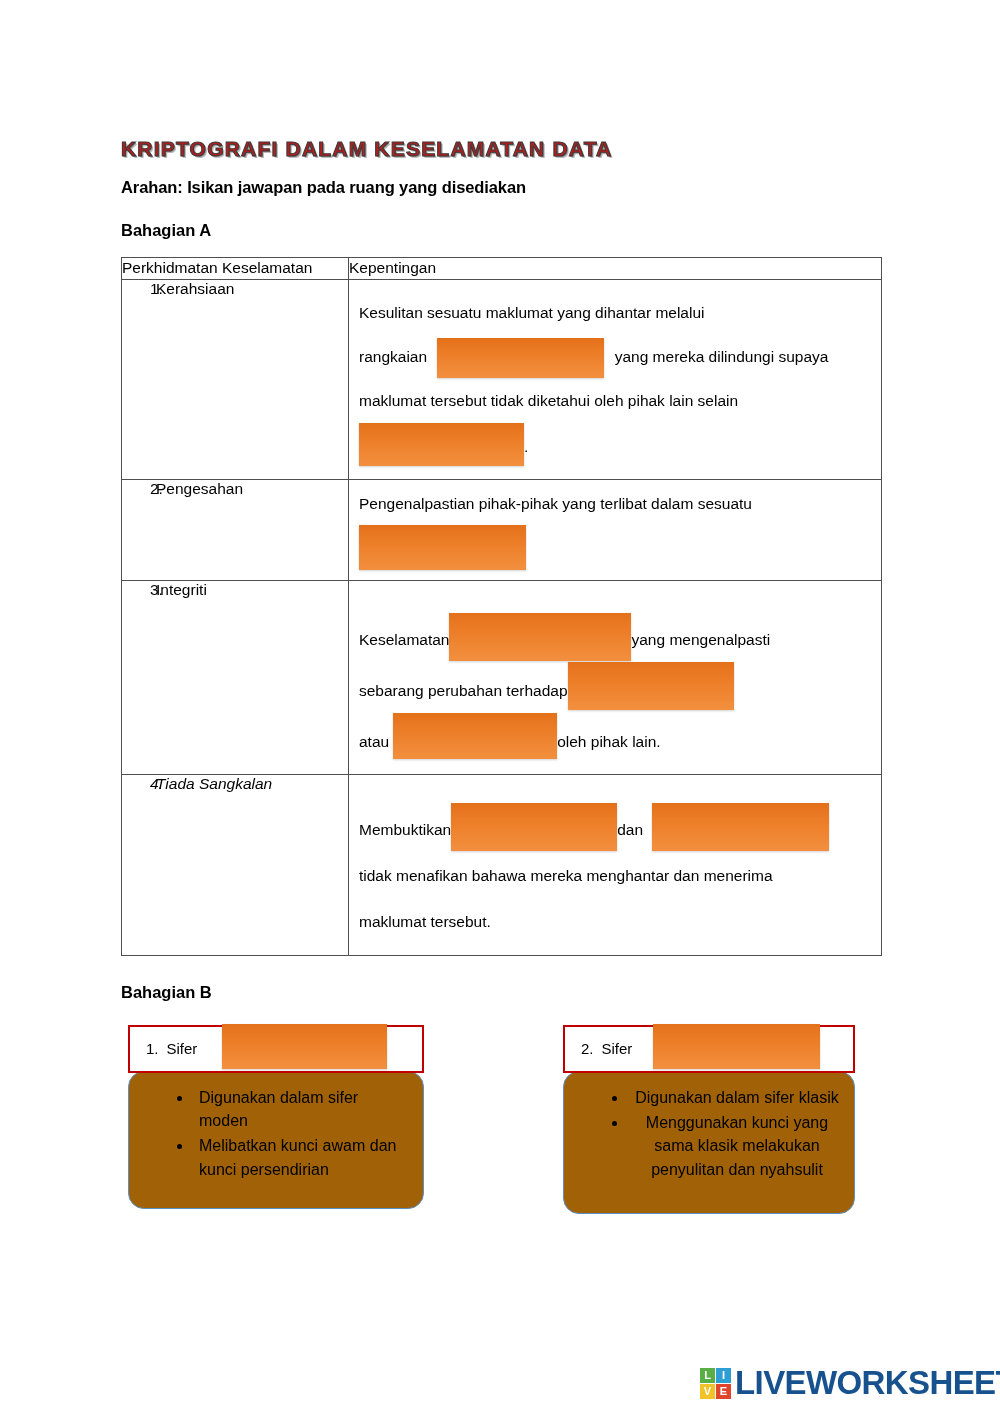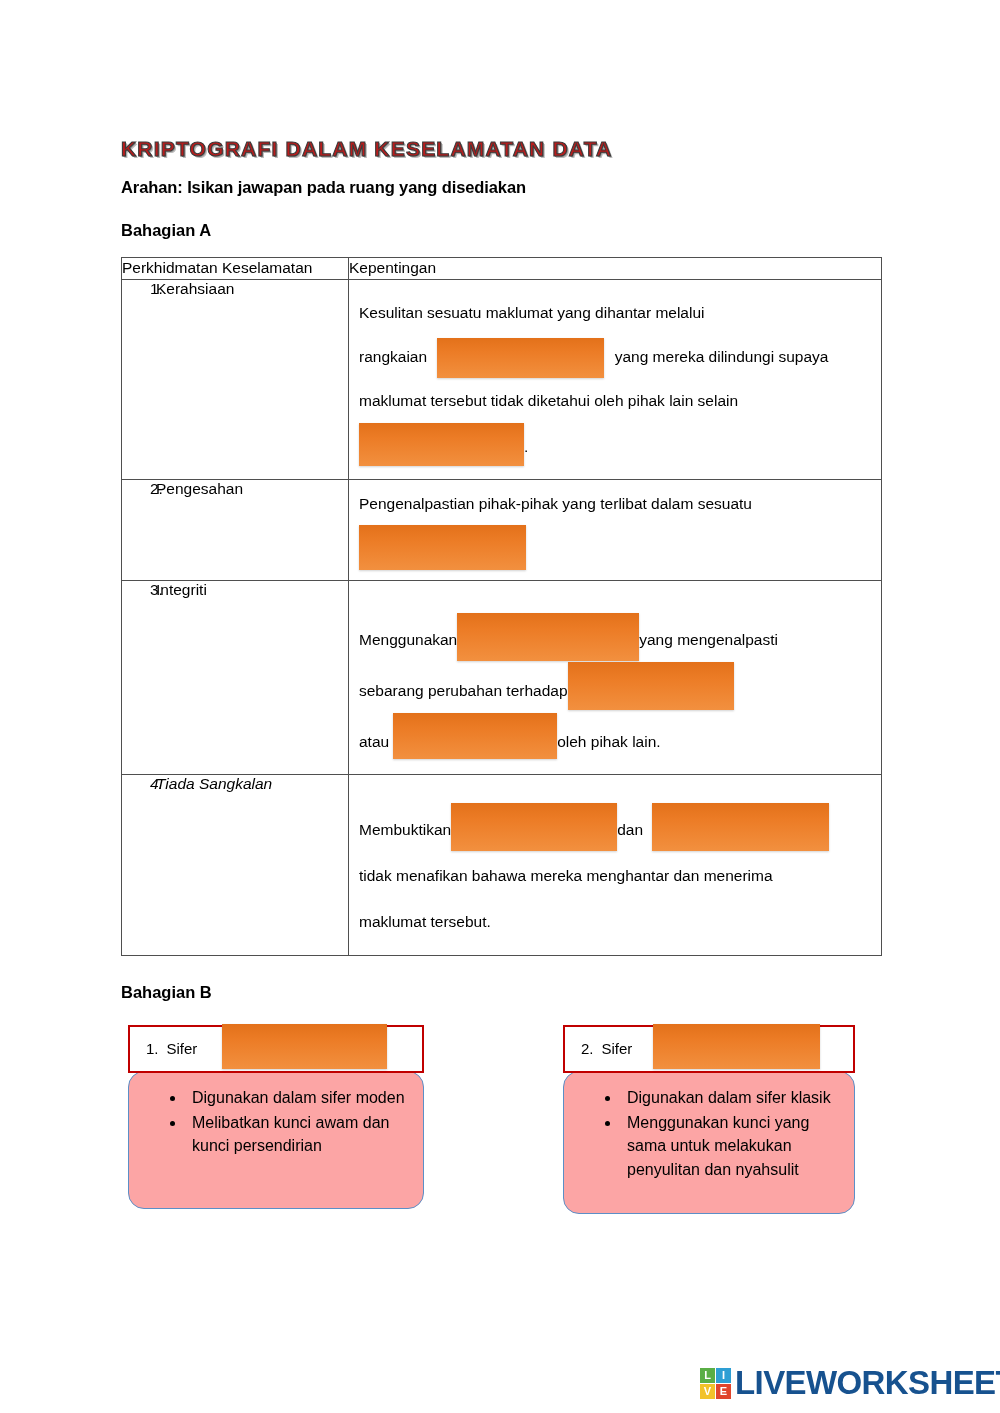--- a/index.html
+++ b/index.html
@@ -137,23 +137,23 @@
     position: absolute;
     left: 16px;
     top: 13px;
     font-size: 15px;
     white-space: nowrap;
   }
   .bcard-head-num { margin-right: 8px; }
   .bcard-body {
     border: 1.6px solid #5b8fc7;
     border-radius: 16px;
-    background: #fca5a5;
+    background: #a16207;
     box-sizing: border-box;
-    padding: 14px 14px 14px 5px;
+    padding: 14px 14px 14px 12px;
   }
   .bcard-list {
     margin: 0;
     padding-left: 52px;
     font-size: 16px;
     line-height: 1.45;
   }
   .bcard-list li { margin: 0 0 2px 0; padding-left: 6px; }
 
   
@@ -236,21 +236,21 @@
     </td>
   </tr>
 
   <tr>
     <td class="svc-cell" style="height:180px;">
       <span class="svc-num">3.</span><span>Integriti</span>
     </td>
     <td class="desc-cell">
       <div class="desc-inner" style="line-height:45px;padding-top:32px;">
         <div class="desc-line">
-          <span>Menggunakan</span><span class="blank" style="width:182px;height:48px;vertical-align:-16px;"></span><span>yang mengenalpasti</span>
+          <span>Keselamatan</span><span class="blank" style="width:182px;height:48px;vertical-align:-16px;"></span><span>yang mengenalpasti</span>
         </div>
         <div class="desc-line">
           <span>sebarang perubahan terhadap</span><span class="blank" style="width:166px;height:48px;vertical-align:-14px;"></span>
         </div>
         <div class="desc-line">
           <span>atau</span><span class="blank" style="width:164px;height:46px;margin-left:4px;vertical-align:-12px;"></span><span>oleh pihak lain.</span>
         </div>
       </div>
     </td>
   </tr>
@@ -282,31 +282,31 @@
     <div class="blank-abs" style="left:92px; top:-3px; width:165px; height:45px;"></div>
   </div>
   <div class="bcard-body" style="height:138px; margin-top:-2px;">
     <ul class="bcard-list">
       <li>Digunakan dalam sifer moden</li>
       <li>Melibatkan kunci awam dan kunci persendirian</li>
     </ul>
   </div>
 </div>
 
-<div class="bcard" style="left:563px; top:1025px; width:292px;">
+<div class="bcard" style="left:563px; top:1025px; width:292px;text-align:center;">
   <div class="bcard-head">
     <div class="bcard-head-label">
       <span class="bcard-head-num">2.</span><span>Sifer</span>
     </div>
     <div class="blank-abs" style="left:88px; top:-3px; width:167px; height:45px;"></div>
   </div>
   <div class="bcard-body" style="height:143px; margin-top:-2px;">
     <ul class="bcard-list">
       <li>Digunakan dalam sifer klasik</li>
-      <li>Menggunakan kunci yang sama untuk melakukan penyulitan dan nyahsulit</li>
+      <li>Menggunakan kunci yang sama klasik melakukan penyulitan dan nyahsulit</li>
     </ul>
   </div>
 </div>
 
 <div class="lw-logo">
   <div class="lw-squares">
     <div class="lw-sq" style="background: rgb(90, 174, 70);">L</div>
     <div class="lw-sq" style="background: rgb(46, 159, 212);">I</div>
     <div class="lw-sq" style="background: rgb(242, 194, 41);">V</div>
     <div class="lw-sq" style="background: rgb(224, 69, 44);">E</div>

